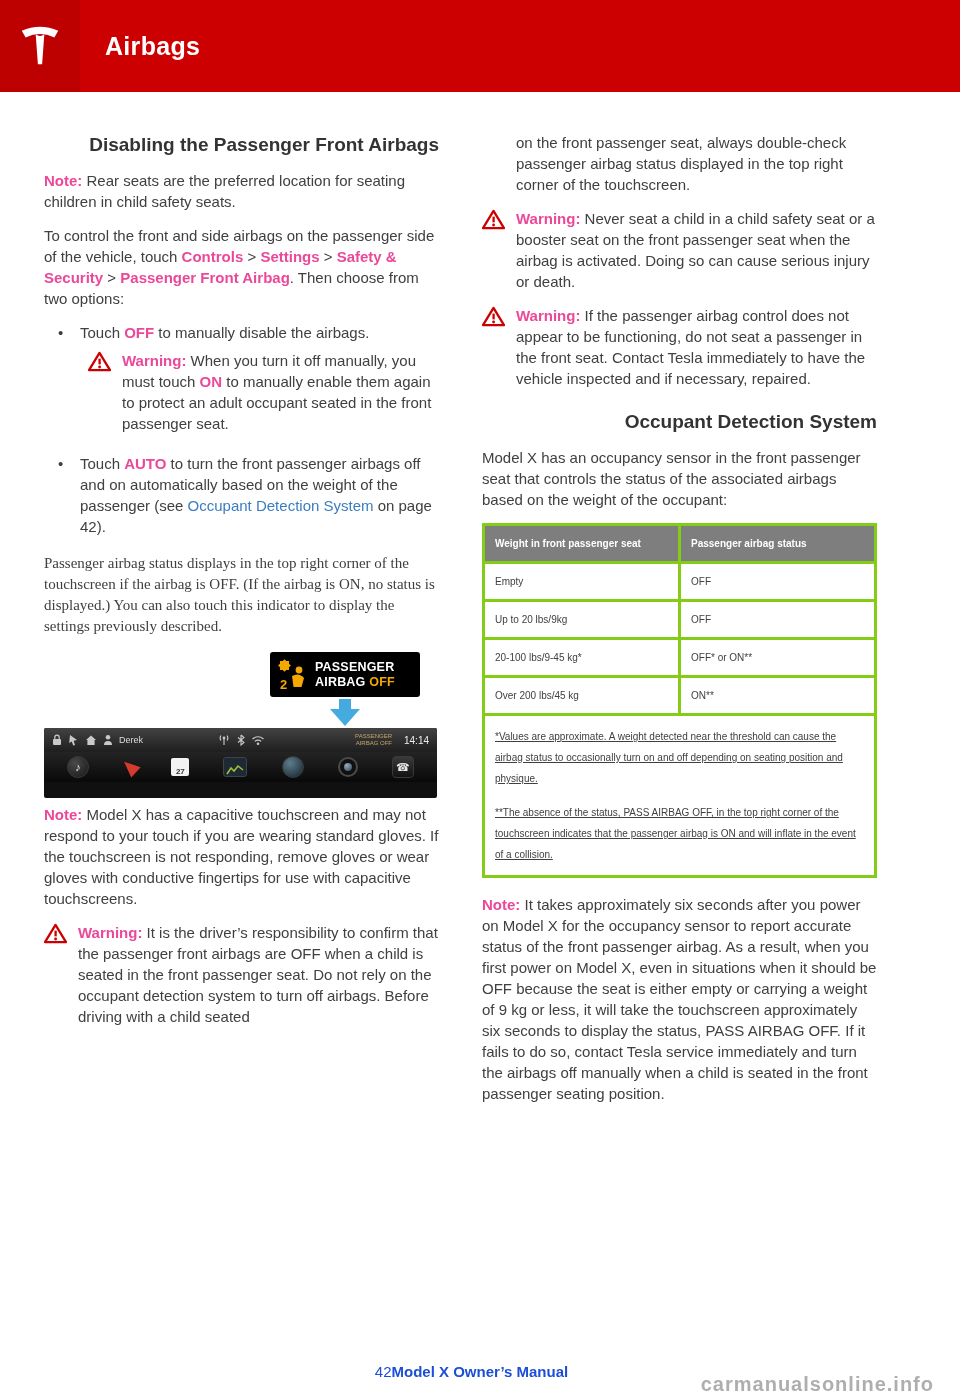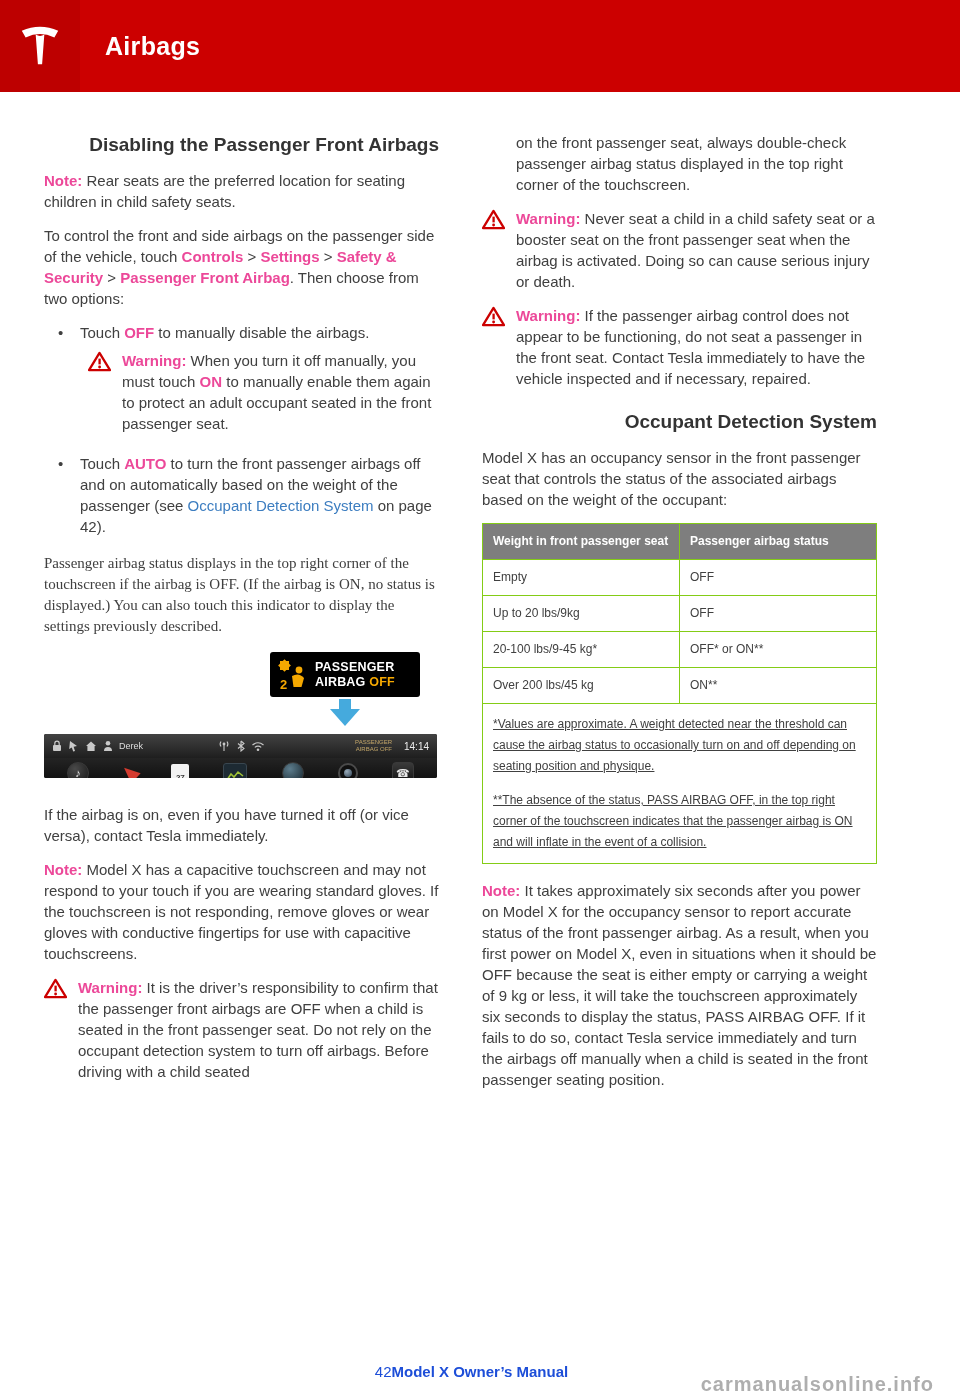--- a/index.html
+++ b/index.html
@@ -32,21 +32,21 @@
   
   .figure{position:relative;height:136px;margin:15px 0 16px;}
   .badge{position:absolute;left:226px;top:0;width:150px;height:45px;background:#000;
          border-radius:3px;display:flex;align-items:center;padding:3px 7px;box-sizing:border-box;}
   .badge-txt{margin-left:6px;line-height:15px;font-weight:bold;font-size:12.5px;color:#fff;letter-spacing:.2px;white-space:nowrap;}
   .amber{color:#f5a800;}
   .callout-arrow{position:absolute;left:286px;top:47px;width:30px;}
   .arrow-stem{width:12px;height:10px;background:#45aadd;margin:0 auto;}
   .arrow-head{width:0;height:0;border-left:15px solid transparent;border-right:15px solid transparent;
               border-top:17px solid #45aadd;}
-  .screen{position:absolute;left:0;top:82px;width:393px;height:44px;border-radius:2px;overflow:hidden;background:#101010;}
+  .screen{position:absolute;left:0;top:76px;width:393px;height:70px;border-radius:2px;overflow:hidden;background:#101010;}
   .sstrip{height:24px;background:linear-gradient(#424242,#1e1e1e);display:flex;align-items:center;padding:0 8px;gap:6px;}
   .sname{font-size:9px;color:#ddd;}
   .sspacer{flex:1;}
   .stime{font-size:10px;color:#eee;margin-left:6px;}
   .ministatus{font-size:6px;line-height:7px;color:#c3a668;width:54px;text-align:right;}
   .apps{height:30px;display:flex;align-items:center;justify-content:space-around;
         background:linear-gradient(#242424,#090909);padding:0 6px;}
   .appc{width:20px;height:20px;border-radius:50%;background:radial-gradient(circle at 35% 30%,#4a4a4a,#161616);
         border:1px solid #3a3a3a;display:flex;align-items:center;justify-content:center;color:#e8e8e8;font-size:11px;}
   .nav-arrow{width:0;height:0;border-left:7px solid transparent;border-right:7px solid transparent;
@@ -58,22 +58,22 @@
          display:flex;align-items:flex-end;justify-content:center;}
   .globe{width:20px;height:20px;border-radius:50%;background:radial-gradient(circle at 35% 30%,#5d7d8d,#14222a);border:1px solid #3a3a3a;}
   .cam{width:20px;height:20px;border-radius:50%;background:#101010;border:2px solid #4a4a4a;
        display:flex;align-items:center;justify-content:center;box-sizing:border-box;}
   .cam-inner{width:8px;height:8px;border-radius:50%;background:radial-gradient(circle at 35% 30%,#9aacbb,#2e4050);}
   .phone{width:20px;height:20px;border-radius:4px;background:linear-gradient(#3a3a3a,#121212);
          border:1px solid #3a3a3a;color:#e8e8e8;font-size:11px;display:flex;align-items:center;justify-content:center;}
 
   
   .odt{width:100%;border-collapse:collapse;margin:3px 0 16px;}
-  .odt th,.odt td{border:1px solid #84cc16;padding:7px 10px;text-align:left;vertical-align:top;
-                  font-size:12px;line-height:21px;}
+  .odt th,.odt td{border:3px solid #84cc16;padding:7px 10px;text-align:left;vertical-align:top;
+                  font-size:10px;line-height:21px;}
   .odt th{background:#7e7e7e;color:#fff;font-weight:bold;width:50%;}
   .odt .fn td{padding:10px;text-decoration:underline;}
   .odt .fn p{margin:0 0 13px;}
   .odt .fn p:last-child{margin:0;}
 
   
   .footer{position:absolute;left:44px;right:44px;bottom:16px;display:flex;justify-content:center;
           align-items:flex-end;color:#1d4ed8;font-size:15px;}
   .watermark{position:absolute;right:26px;bottom:0;font-size:20px;color:#9a9a9a;opacity:.8;letter-spacing:1px;font-weight:bold;}
   svg{display:block;}
@@ -212,21 +212,20 @@
           </span>
           <span class="globe"></span>
           <span class="cam">
               <span class="cam-inner"></span>
             </span>
           <span class="phone">☎</span>
         </div>
       </div>
     </div>
 
-    <p>If the airbag is on, even if you have turned it off (or vice versa), contact Tesla immediately.</p>
 
     <p><span class="bold">Note:</span><span> Model X has a capacitive touchscreen and may not respond to your touch if you are wearing standard gloves. If the touchscreen is not responding, remove gloves or wear gloves with conductive fingertips for use with capacitive touchscreens.</span></p>
 
     <div class="warning">
       <span class="wicon">
         <svg width="23" height="21" viewBox="0 0 24 22">
           <path d="M12 2 L23 20 L1 20 Z" fill="none" stroke="#cc0000" stroke-width="2.4" stroke-linejoin="round"></path>
           <rect x="10.9" y="8" width="2.4" height="6" fill="#cc0000"></rect>
           <circle cx="12.1" cy="16.8" r="1.5" fill="#cc0000"></circle>
         </svg>

